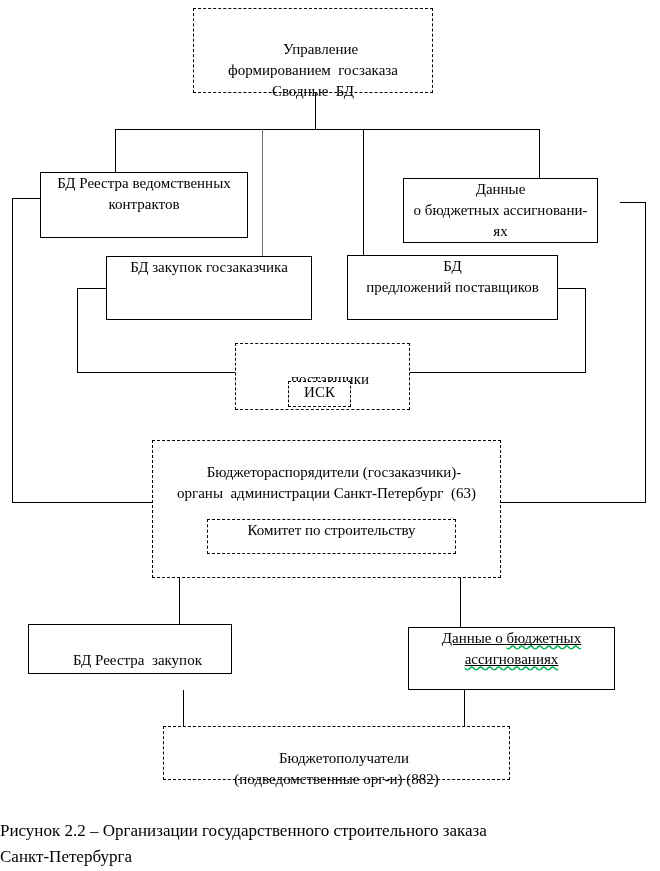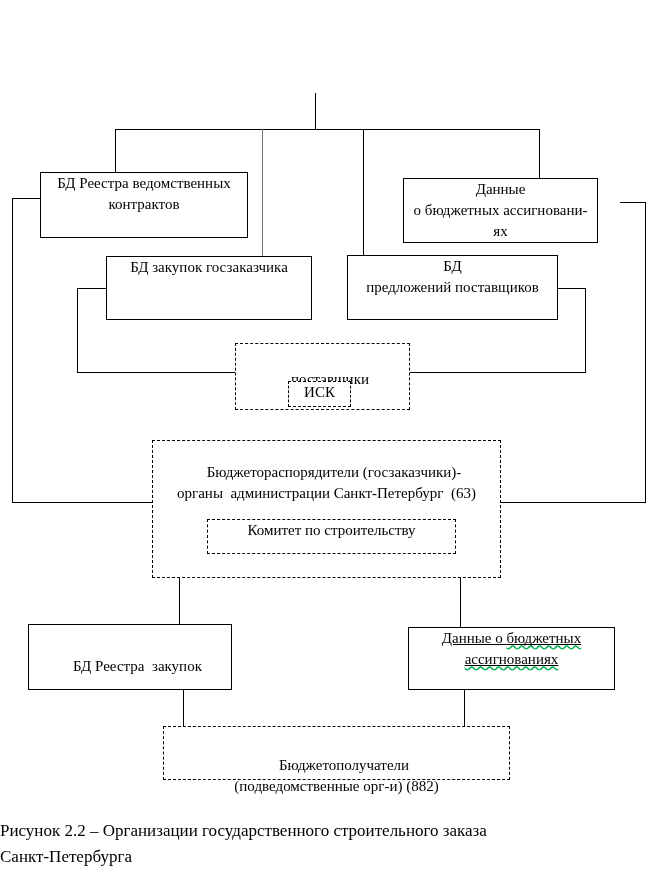--- a/index.html
+++ b/index.html
@@ -41,20 +41,25 @@
     font-size: 17px;
     line-height: 26px;
     white-space: pre-wrap;
   }
 </style>
 </head>
 <body>
 
 <div id="page">
 
+  <div class="box dashedb" style="left:193px; top:8px; width:240px; height:85px; padding-top:9px;">
+    <span>Управление
+формированием  госзаказа
+Сводные  БД</span>
+  </div>
 
   <div class="box vcenter" style="left:40px; top:172px; width:208px; height:66px;">
     <span>БД Реестра ведомственных
 контрактов</span>
   </div>
 
   <div class="box vcenter" style="left:403px; top:178px; width:195px; height:65px;">
     <span>Данные
 о бюджетных ассигновани-
 ях</span>
@@ -77,29 +82,29 @@
   </div>
 
   <div class="box dashedb" style="left:152px; top:440px; width:349px; height:138px; ">
     <span>Бюджетораспорядители (госзаказчики)-
 органы  администрации Санкт-Петербург  (63)</span>
     <div class="box dashedb vcenter" style="left:54px; top:78px; width:249px; height:35px;">
       <span>Комитет по строительству</span>
     </div>
   </div>
 
-  <div class="box" style="left:28px; top:624px; width:204px; height:66px; padding-top:10px;">
+  <div class="box" style="left:28px; top:624px; width:204px; height:50px; padding-top:4px;">
     <span>БД Реестра  закупок</span>
   </div>
 
   <div class="box vcenter" style="left:408px; top:627px; width:207px; height:63px;">
     <span class="underline-wrap"><span>Данные о </span><span class="squiggle">бюджетных</span><br><span class="squiggle">ассигнованиях</span></span>
   </div>
 
-  <div class="box dashedb" style="left:163px; top:726px; width:347px; height:54px; padding-top:7px;">
+  <div class="box dashedb" style="left:163px; top:726px; width:347px; height:54px; padding-top:0;">
     <span>Бюджетополучатели
 (подведомственные орг-и) (882)</span>
   </div>
 
   <div id="caption">Рисунок 2.2 – Организации государственного строительного заказа
 Санкт-Петербурга</div>
 
   <svg id="connectors" width="660" height="871" viewBox="0 0 660 871">
     <defs>
       <marker id="ah-black" viewBox="0 0 10 10" refX="10" refY="5" markerWidth="9" markerHeight="7" orient="auto">

